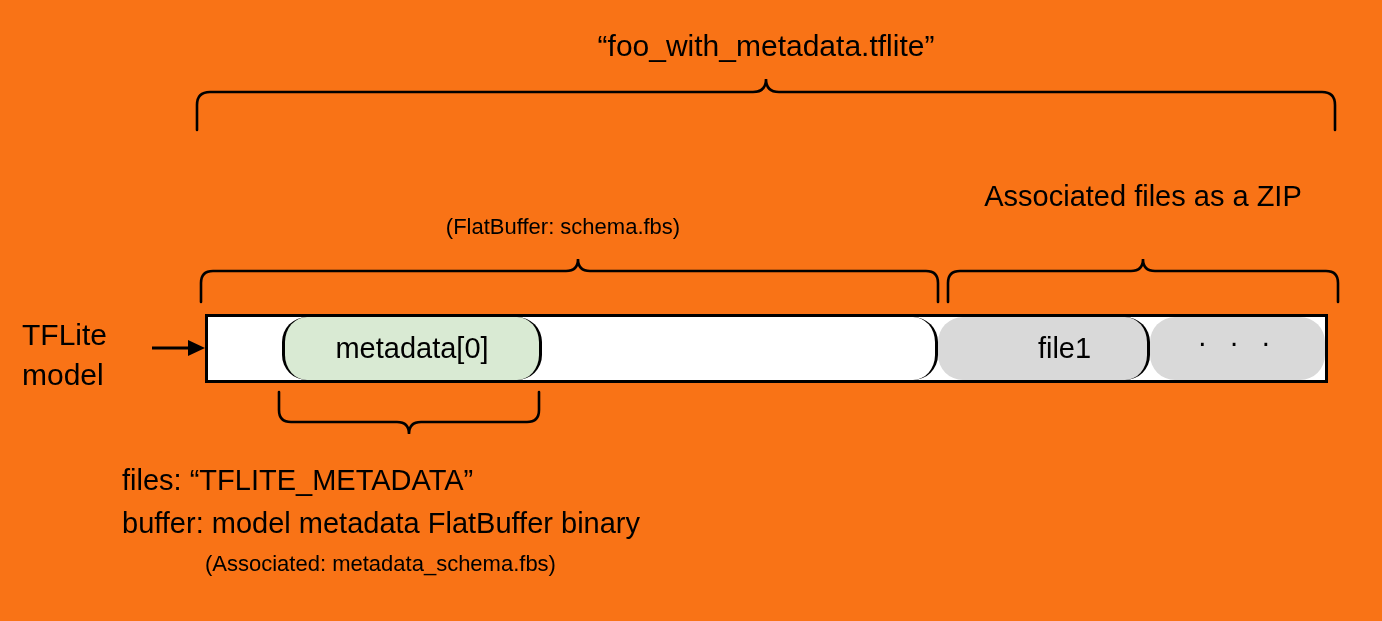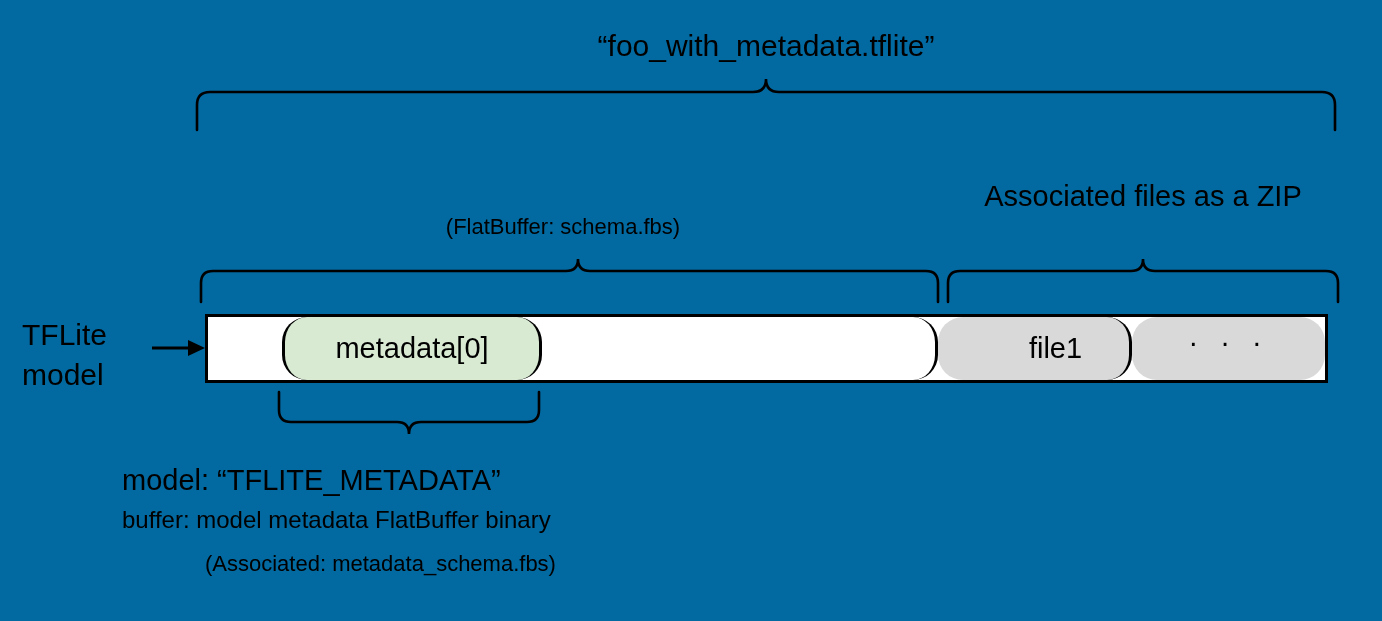--- a/index.html
+++ b/index.html
@@ -8,21 +8,21 @@
     background: #ffffff;
   }
   body {
     font-family: "Liberation Sans", sans-serif;
     color: #000000;
   }
   #canvas {
     position: relative;
     width: 1382px;
     height: 621px;
-    background: #0369a1;
+    background: #f97316;
     overflow: hidden;
   }
   .txt {
     position: absolute;
     white-space: nowrap;
     color: #000;
     line-height: 1.18;
   }
   .center {
     transform: translateX(-50%);
@@ -78,34 +78,34 @@
     align-items: center;
     justify-content: center;
     font-size: 29px;
     color: #000;
     height: 100%;
     border-radius: 25px;
   }
   #cell-header   { width: 74px;  background: #ffffff; }
   #cell-metadata { width: 260px; background: #d9ead3; border-left: 3px solid #000; border-right: 3px solid #000; }
   #cell-body     { width: 396px; background: #ffffff; border-right: 3px solid #000; }
-  #cell-file1    { width: 194px; background: #d9d9d9; border-right: 3px solid #000; padding-left: 44px; }
+  #cell-file1    { width: 212px; background: #d9d9d9; border-right: 3px solid #000; padding-left: 44px; }
   #cell-more     { flex: 1;      background: #d9d9d9; letter-spacing: 7px; }
   #cell-more span { display: inline-block; transform: translateY(-6px); }
 
   
   #detail-name {
     left: 122px;
     top: 463px;
     font-size: 29px;
   }
   #detail-buffer {
     left: 122px;
     top: 506px;
-    font-size: 24px;
+    font-size: 29px;
   }
   #detail-schema {
     left: 205px;
     top: 551px;
     font-size: 22px;
   }
 
   svg.overlay {
     position: absolute;
     left: 0;
@@ -136,21 +136,21 @@
   <div id="bar">
     <div class="cell" id="cell-header"></div>
     <div class="cell" id="cell-metadata">metadata[0]</div>
     <div class="cell" id="cell-body"></div>
     <div class="cell" id="cell-file1">file1</div>
     <div class="cell" id="cell-more">
         <span>· · ·</span>
       </div>
   </div>
 
-  <div class="txt" id="detail-name">model: “TFLITE_METADATA”</div>
+  <div class="txt" id="detail-name">files: “TFLITE_METADATA”</div>
   <div class="txt" id="detail-buffer">buffer: model metadata FlatBuffer binary</div>
   <div class="txt" id="detail-schema">(Associated: metadata_schema.fbs)</div>
 
   <svg class="overlay" viewBox="0 0 1382 621">
 
     <path class="brace" d="M 197,130
              L 197,105
              Q 197,92 210,92
              L 753,92
              Q 766,92 766,79

